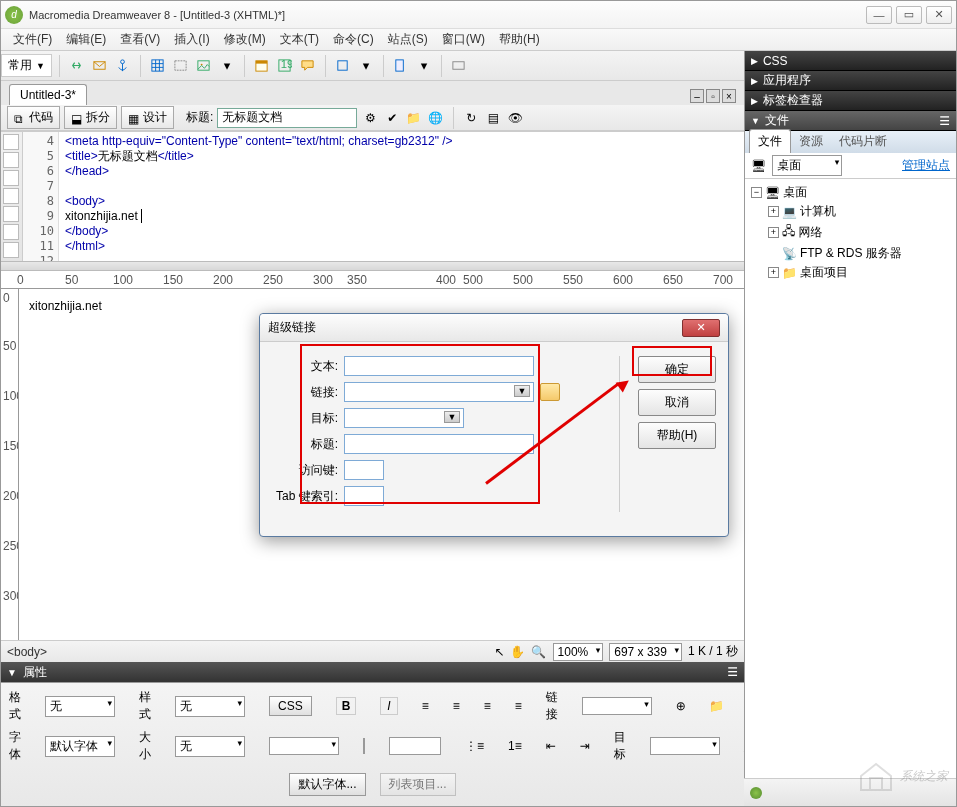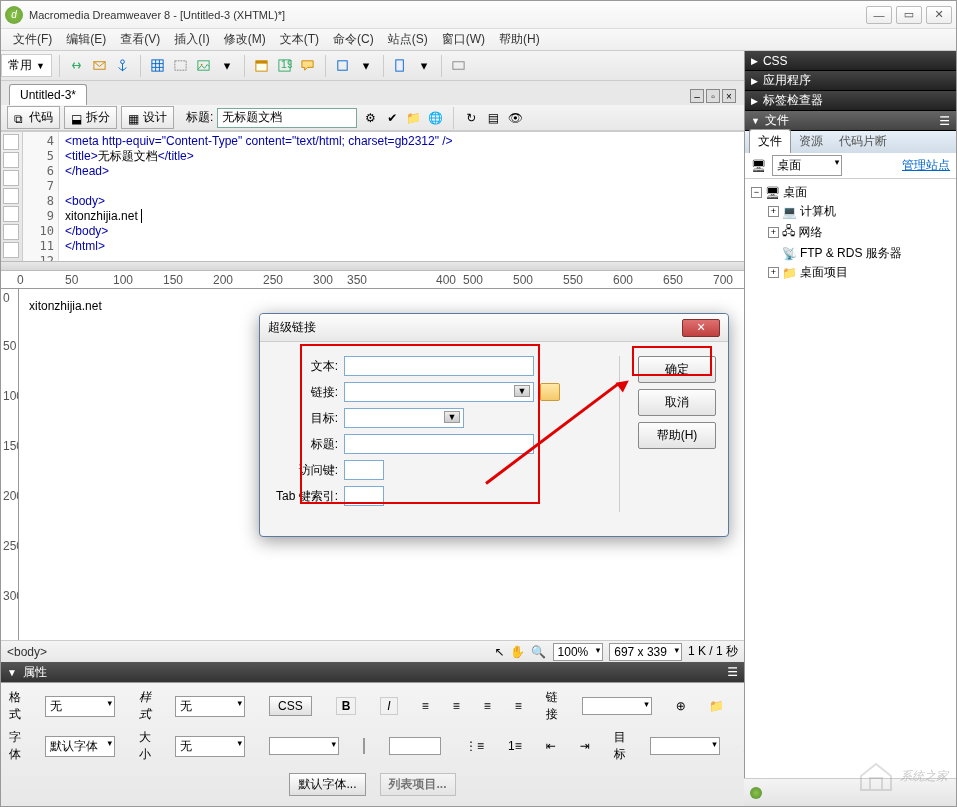--- a/index.html
+++ b/index.html
@@ -336,21 +336,21 @@
 
     <div class="prop-header">
       <span class="arrow">▼</span>
       <span>属性</span>
       <span style="margin-left:auto;">☰</span>
     </div>
     <div class="prop-body">
       <div class="prop-row">
         <label>格式</label>
         <span class="combo" style="width:60px;">无</span>
-        <label style="width:36px;font-style:italic;">样式</label>
+        <label style="width:36px;">样式</label>
         <span class="combo" style="width:80px;">无</span>
         <span class="prop-btn">CSS</span>
         <b style="border:1px solid #ccc;padding:1px 5px;">B</b>
         <i style="border:1px solid #ccc;padding:1px 6px;">I</i>
         <span>≡</span>
         <span>≡</span>
         <span>≡</span>
         <span>≡</span>
         <label style="width:32px;">链接</label>
         <span class="combo" style="width:110px;">&nbsp;</span>
@@ -369,21 +369,21 @@
         <span>⋮≡</span>
         <span>1≡</span>
         <span>⇤</span>
         <span>⇥</span>
         <label style="width:32px;">目标</label>
         <span class="combo" style="width:80px;">&nbsp;</span>
         <span style="margin-left:auto;">△</span>
       </div>
       <div class="prop-bottom">
         <span class="prop-btn">默认字体...</span>
-        <span class="prop-btn" style="opacity:.5;font-weight:bold;">列表项目...</span>
+        <span class="prop-btn" style="opacity:.5;">列表项目...</span>
       </div>
     </div>
 
   </div>
 
   <div class="right-col">
     <div class="r-header">
         <span class="arrow">▶</span>
         <span>CSS</span>
       </div>

